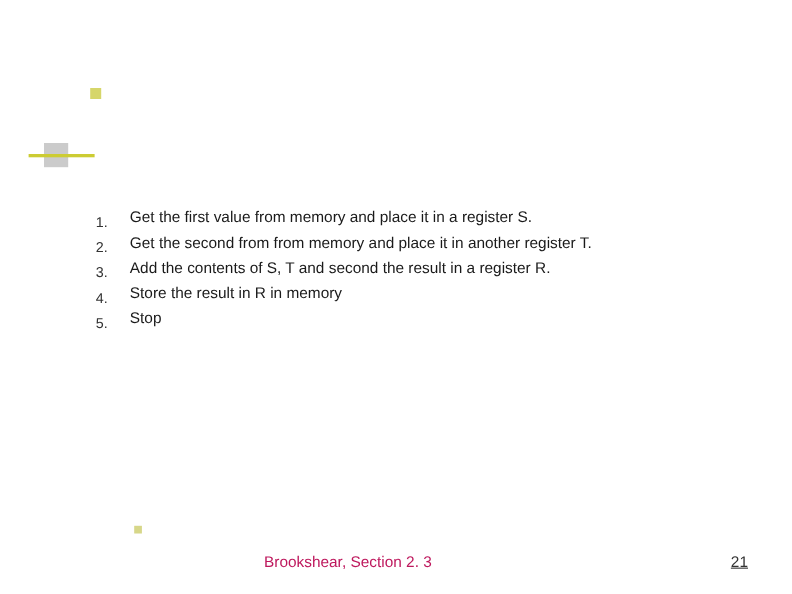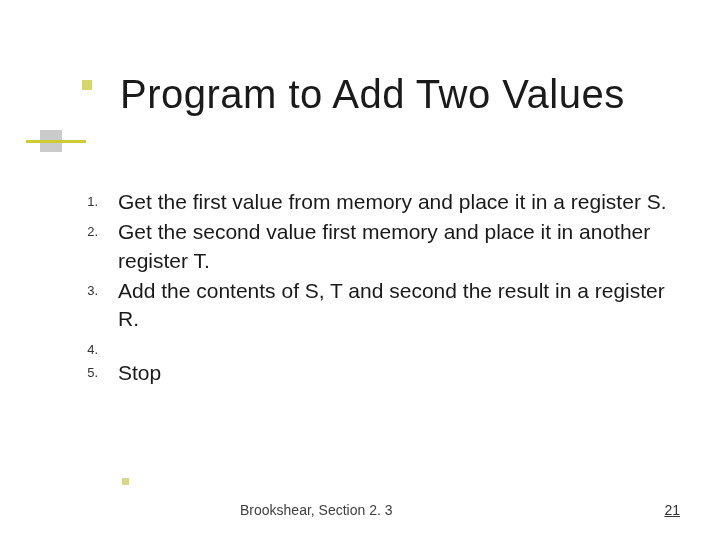--- a/index.html
+++ b/index.html
@@ -8,53 +8,51 @@
   .title-wrap { position: absolute; top: 72px; left: 120px; right: 40px; }
   .title { font-size: 40px; font-weight: 400; color: #1a1a1a; letter-spacing: 0.5px; }
   .accent-line { position: absolute; top: 140px; left: 26px; width: 60px; height: 3px; background: #cccc33; }
   .accent-box { position: absolute; top: 130px; left: 40px; width: 22px; height: 22px; background: #c5c5c5; opacity: 0.9; }
   .accent-dot-top { position: absolute; top: 80px; left: 82px; width: 10px; height: 10px; background: #d6d66a; }
   .accent-dot-list { position: absolute; top: 478px; left: 122px; width: 7px; height: 7px; background: #bdbd3a; opacity: 0.6; }
   .body { position: absolute; top: 188px; left: 70px; right: 40px; }
   .list { list-style: none; }
   .item { display: flex; align-items: flex-start; margin-bottom: 2px; }
   .num { width: 48px; text-align: right; font-size: 13px; color: #333; padding-top: 6px; padding-right: 20px; flex-shrink: 0; }
-  .txt { font-size: 21px; color: #1a1a1a; line-height: 1.35; }
+  .txt { font-size: 14px; color: #1a1a1a; line-height: 1.35; }
   .footer { position: absolute; bottom: 22px; left: 0; right: 40px; display: flex; justify-content: space-between; align-items: center; padding-left: 240px; }
-  .foot-ref { font-size: 14px; color: #404040; }
+  .foot-ref { font-size: 14px; color: #be185d; }
   .page-num { font-size: 14px; color: #333; text-decoration: underline; }
 </style>
 </head>
 <body>
 
 <div class="slide">
   <div class="accent-dot-top"></div>
   <div class="accent-box"></div>
   <div class="accent-line"></div>
 
-  <div class="title-wrap">
-    <h1 class="title">Program to Add Two Values</h1>
-  </div>
 
   <div class="body">
     <ol class="list">
       <li class="item">
         <span class="num">1.</span>
         <span class="txt">Get the first value from memory and place it in a register S.</span>
       </li>
       <li class="item">
         <span class="num">2.</span>
-        <span class="txt">Get the second value first memory and place it in another register T.</span>
+        <span class="txt">Get the second from from memory and place it in another register T.</span>
       </li>
       <li class="item">
         <span class="num">3.</span>
         <span class="txt">Add the contents of S, T and second the result in a register R.</span>
       </li>
       <li class="item">
         <span class="num">4.</span>
+        <span class="txt">Store the result in R in memory</span>
       </li>
       <li class="item">
         <span class="num">5.</span>
         <span class="txt">Stop</span>
       </li>
     </ol>
   </div>
 
   <div class="accent-dot-list"></div>
 

